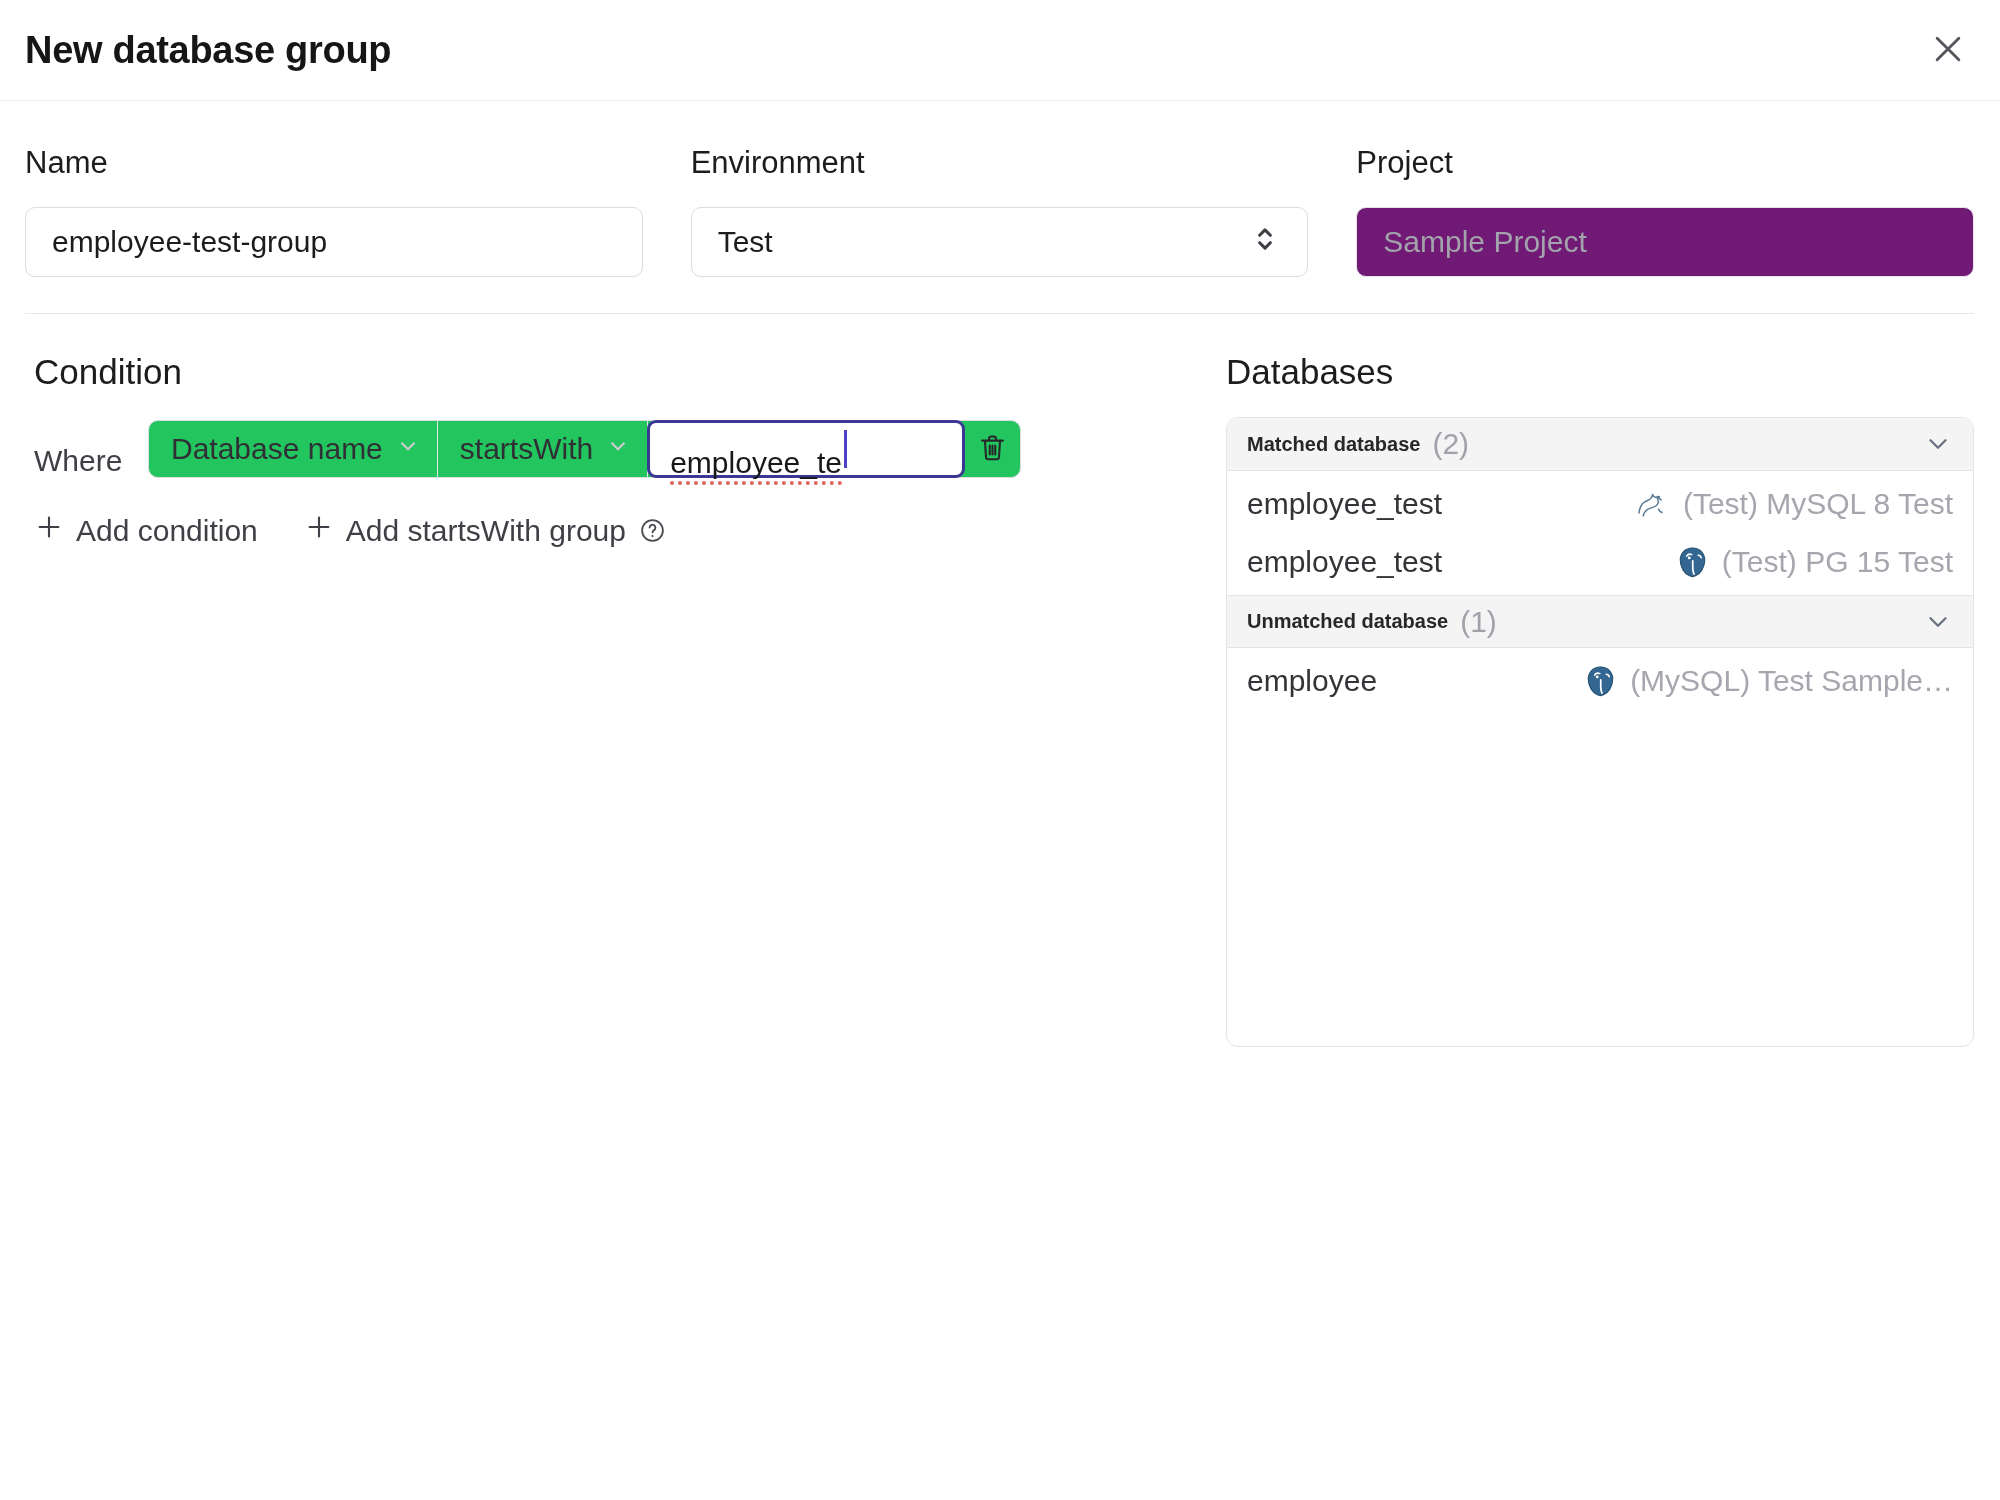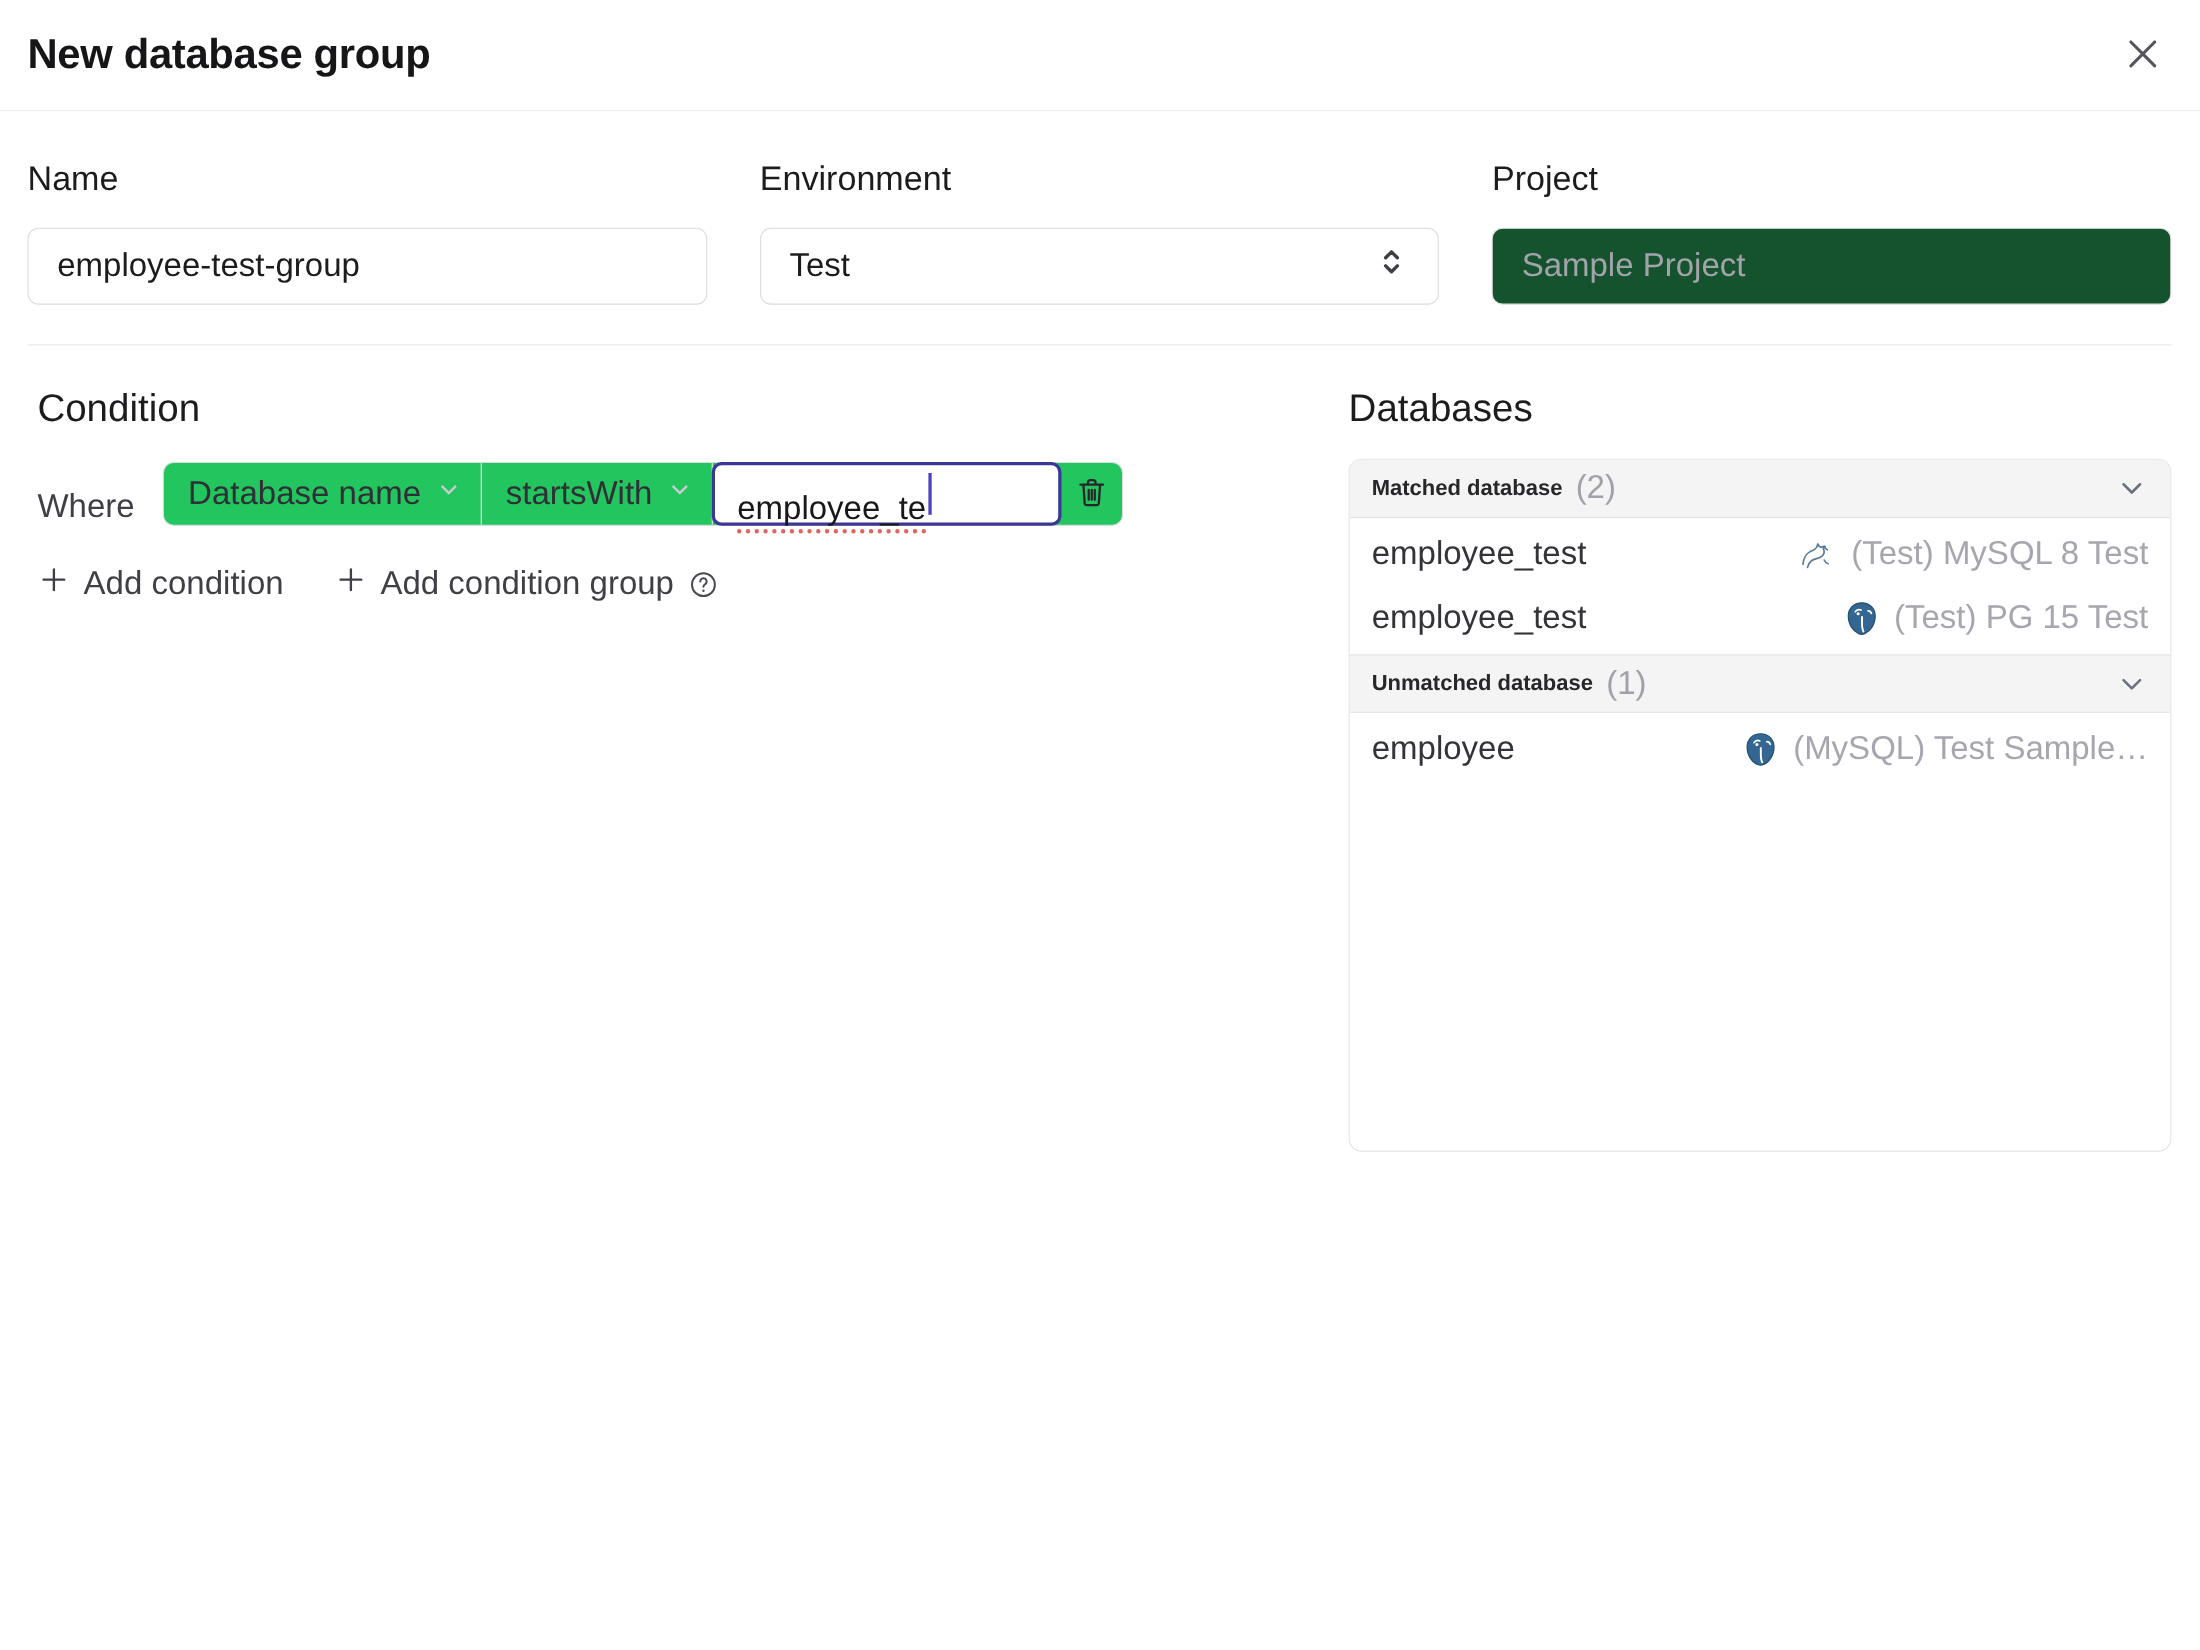--- a/index.html
+++ b/index.html
@@ -30,21 +30,21 @@
   .field-label { font-size:31px; font-weight:500; color:#1c1c1f; margin-bottom:26px; }
   .control {
     height:70px; width:100%;
     border:1px solid #dcdce1; border-radius:10px;
     display:flex; align-items:center;
     padding:0 26px;
     font-size:30px; color:#1c1c1f; background:#fff;
   }
   input.control { outline:none; font-family:"Liberation Sans", sans-serif; }
   .select-control { justify-content:space-between; cursor:pointer; }
-  .control.disabled { background:#14532d; border-color:#e5e5e9; color:#a3a3ab;text-align:center; }
+  .control.disabled { background:#701a75; border-color:#e5e5e9; color:#a3a3ab;text-align:center; }
   .helper {
     margin-top:24px;
     font-size:30px; line-height:44px;
     color:#74747c;
     white-space:pre-wrap;
     max-width:640px;
   }
   .helper .id-strong { color:#3f3f46; font-weight:700; }
   .helper .edit-link { color:#4f46e5; font-weight:700; cursor:pointer; }
 
@@ -216,21 +216,21 @@
             </svg>
         </span>
         <span>Add condition</span>
       </button>
       <button class="add-link">
         <span>
           <svg viewBox="0 0 24 24" width="30" height="30" fill="none" stroke="#3f3f46" stroke-width="1.7" stroke-linecap="round">
               <path d="M12 4.5v15M4.5 12h15"></path>
             </svg>
         </span>
-        <span>Add condition group</span>
+        <span>Add startsWith group</span>
       </button>
       <span class="help-icon">
         <svg viewBox="0 0 24 24" width="29" height="29" fill="none" stroke="#4b4b52" stroke-width="1.5">
           <circle cx="12" cy="12" r="8.6"></circle>
           <path d="M9.6 9.6a2.4 2.4 0 113.6 2.1c-.8.5-1.2 1-1.2 1.9" stroke-linecap="round"></path>
           <circle cx="12" cy="16.6" r="0.9" fill="#4b4b52" stroke="none"></circle>
         </svg>
       </span>
     </div>
   </div>

